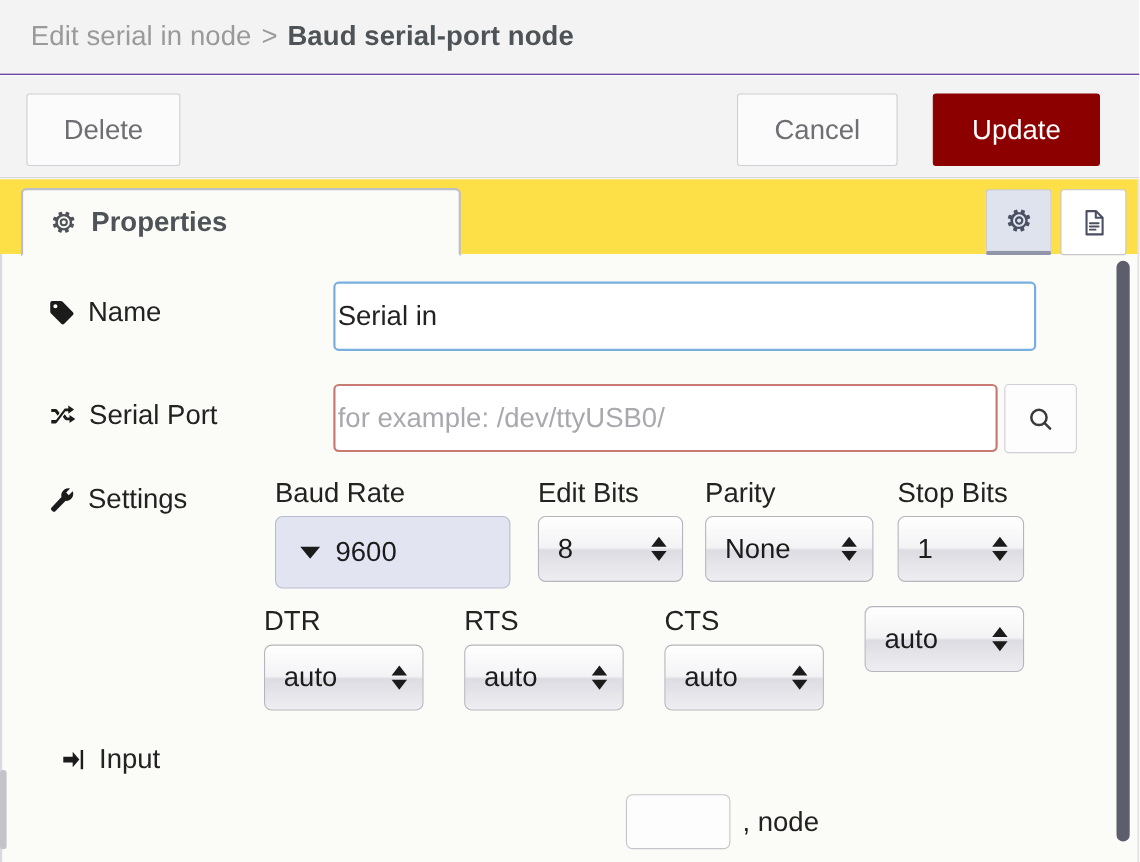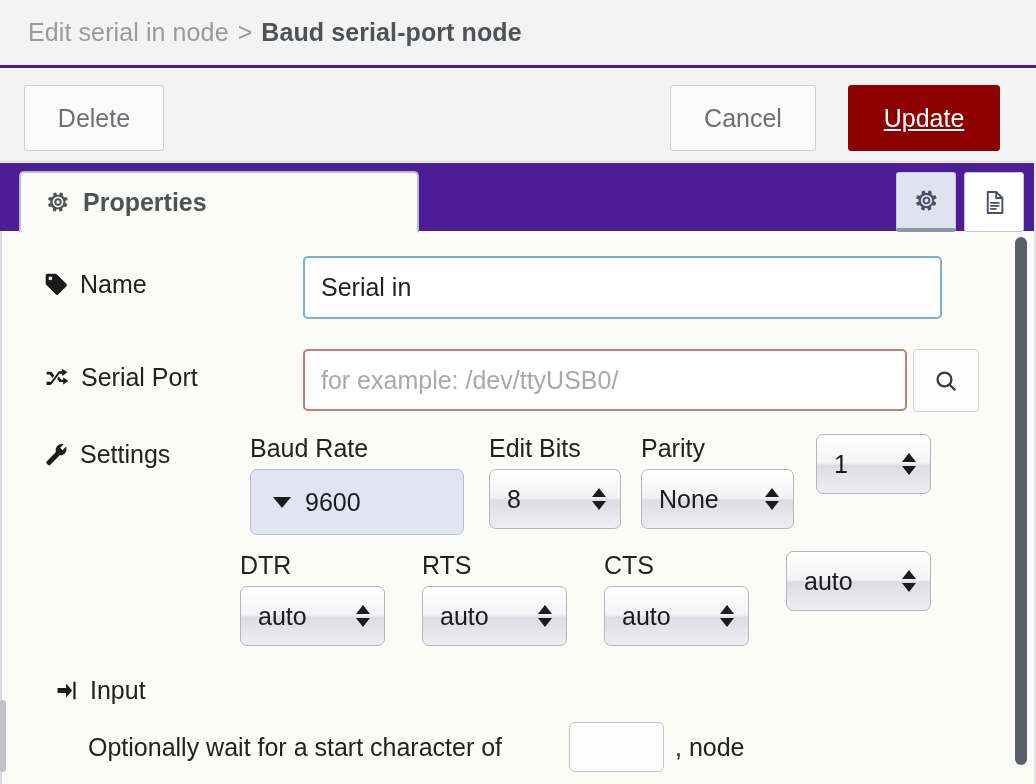--- a/index.html
+++ b/index.html
@@ -15,21 +15,21 @@
     width: 1036px; height: 784px;
     background: #fbfbf7;
     overflow: hidden;
   }
 
   
   #breadcrumb-bar {
     position: absolute; left: 0; top: 0;
     width: 1036px; height: 68px;
     background: #f3f3f3;
-    border-bottom: 3px solid #4c1d95;
+    border-bottom: 1px solid #4c1d95;
     display: flex; align-items: center;
     padding-left: 28px;
   }
   .crumb-prev {
     font-size: 25px; color: #9a9a9a; letter-spacing: .1px;
   }
   .crumb-sep { font-size: 25px; color: #9a9a9a; margin: 0 9px; }
   .crumb-current {
     font-size: 25px; color: #4d5356; font-weight: bold; letter-spacing: .1px;
   }
@@ -52,28 +52,28 @@
   #delete-button {
     left: 24px; top: 16px; width: 140px; height: 66px;
     background: #fbfbfb; border: 1px solid #cfcfd6; color: #6e6e73;
   }
   #cancel-button {
     left: 670px; top: 16px; width: 146px; height: 66px;
     background: #fbfbfb; border: 1px solid #cfcfd6; color: #6e6e73;
   }
   #update-button {
     left: 848px; top: 16px; width: 152px; height: 66px;
-    background: #8c0000; border: 1px solid #8c0000; color: #ffffff; text-decoration: underline;
+    background: #8c0000; border: 1px solid #8c0000; color: #ffffff;
   }
 
   
   #tab-strip {
     position: absolute; left: 0; top: 163px;
     width: 1036px; height: 68px;
-    background: #4c1d95;
+    background: #fde047;
   }
   #tab-underline {
     position: absolute; left: 18px; top: 229px;
     width: 1000px; height: 2px; background: #b8bccc;
   }
   #tab-properties {
     position: absolute; left: 19px; top: 8px;
     width: 400px; height: 62px;
     background: #fbfbf7;
     border: 2px solid #b8bccc;
@@ -111,21 +111,21 @@
   .field-label {
     display: flex; align-items: center;
     font-size: 25px; color: #222222;
   }
   .field-label .lbl-text { margin-left: 11px; }
 
   .text-input {
     font-family: "Liberation Sans", sans-serif;
     font-size: 25px;
     color: #222222;
-    padding: 0 16px;
+    padding: 0 2px;
     border-radius: 5px;
     background: #ffffff;
     outline: none;
   }
   .text-input::placeholder { color: #a8a8ae; }
 
   #name-input {
     position: absolute; left: 259px; top: 0;
     width: 639px; height: 63px;
     border: 2px solid #7aaee0;
@@ -354,20 +354,21 @@
       <div class="nat-select" style="width:153px;">
         <span>None</span>
         <span class="updown">
           <span class="tri-up"></span>
             <span class="tri-dn"></span>
         </span>
       </div>
     </div>
 
     <div class="sel-wrap" style="left:814px; top:203px;">
+      <div class="sel-caption">Stop Bits</div>
       <div class="nat-select" style="width:115px;">
         <span>1</span>
         <span class="updown">
           <span class="tri-up"></span>
             <span class="tri-dn"></span>
         </span>
       </div>
     </div>
 
     <div class="sel-wrap" style="left:238px; top:320px;">
@@ -417,21 +418,20 @@
       <span>
         <svg width="25" height="25" viewBox="0 0 24 24" fill="#1b1b1b">
           <path d="M11.6 5.2l5.8 6.8-5.8 6.8v-4.3H3.4V9.5h8.2z"></path>
           <path d="M18.6 3.6h2.1v16.8h-2.1z"></path>
         </svg>
       </span>
       <span class="lbl-text">Input</span>
     </div>
   </div>
 
-  <span class="plain-text" style="left:88px; top:733px;">Optionally wait for a start character of</span>
   <input id="start-char-input" type="text" value="" style="">
   <span class="plain-text" style="left:675px; top:733px;">, node</span>
 
   <div id="right-edge-line"></div>
   <div id="vscroll-track"></div>
   <div id="vscroll-thumb"></div>
   <div id="hscroll-thumb"></div>
 </div>
 
 </body></html>

